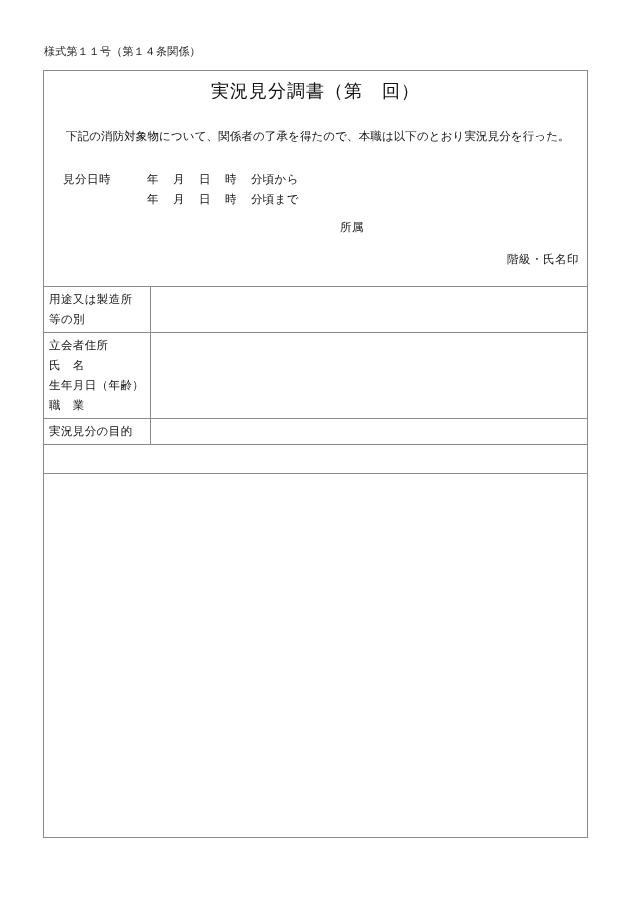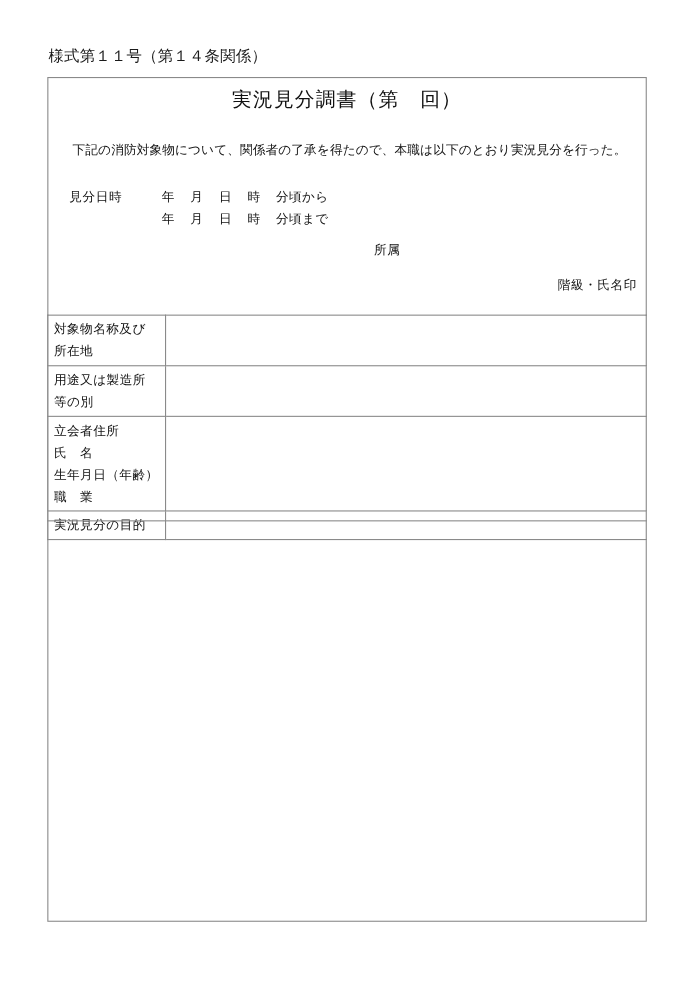--- a/index.html
+++ b/index.html
@@ -18,21 +18,21 @@
     height: 903px;
     background: #ffffff;
     overflow: hidden;
   }
 
   
   .form-number {
     position: absolute;
     left: 44px;
     top: 45px;
-    font-size: 14px;
+    font-size: 11px;
     letter-spacing: 0.2px;
     line-height: 13px;
     white-space: nowrap;
     color: #1a1a1a;
   }
 
   
   .sheet {
     position: absolute;
     left: 43px;
@@ -226,31 +226,20 @@
         <span class="sig-seal">印</span>
       </div>
     </div>
 
     <table class="form-table">
       <colgroup>
         <col class="col-label">
         <col>
       </colgroup>
       <tbody>
-        <tr class="row-h2">
-          <td>
-            <div class="cell-label">
-              <div>対象物名称及び</div>
-              <div>所在地</div>
-            </div>
-          </td>
-          <td>
-            <div class="cell-value"></div>
-          </td>
-        </tr>
 
         <tr class="row-h2">
           <td>
             <div class="cell-label">
               <div>用途又は製造所</div>
               <div>等の別</div>
             </div>
           </td>
           <td>
             <div class="cell-value"></div>

